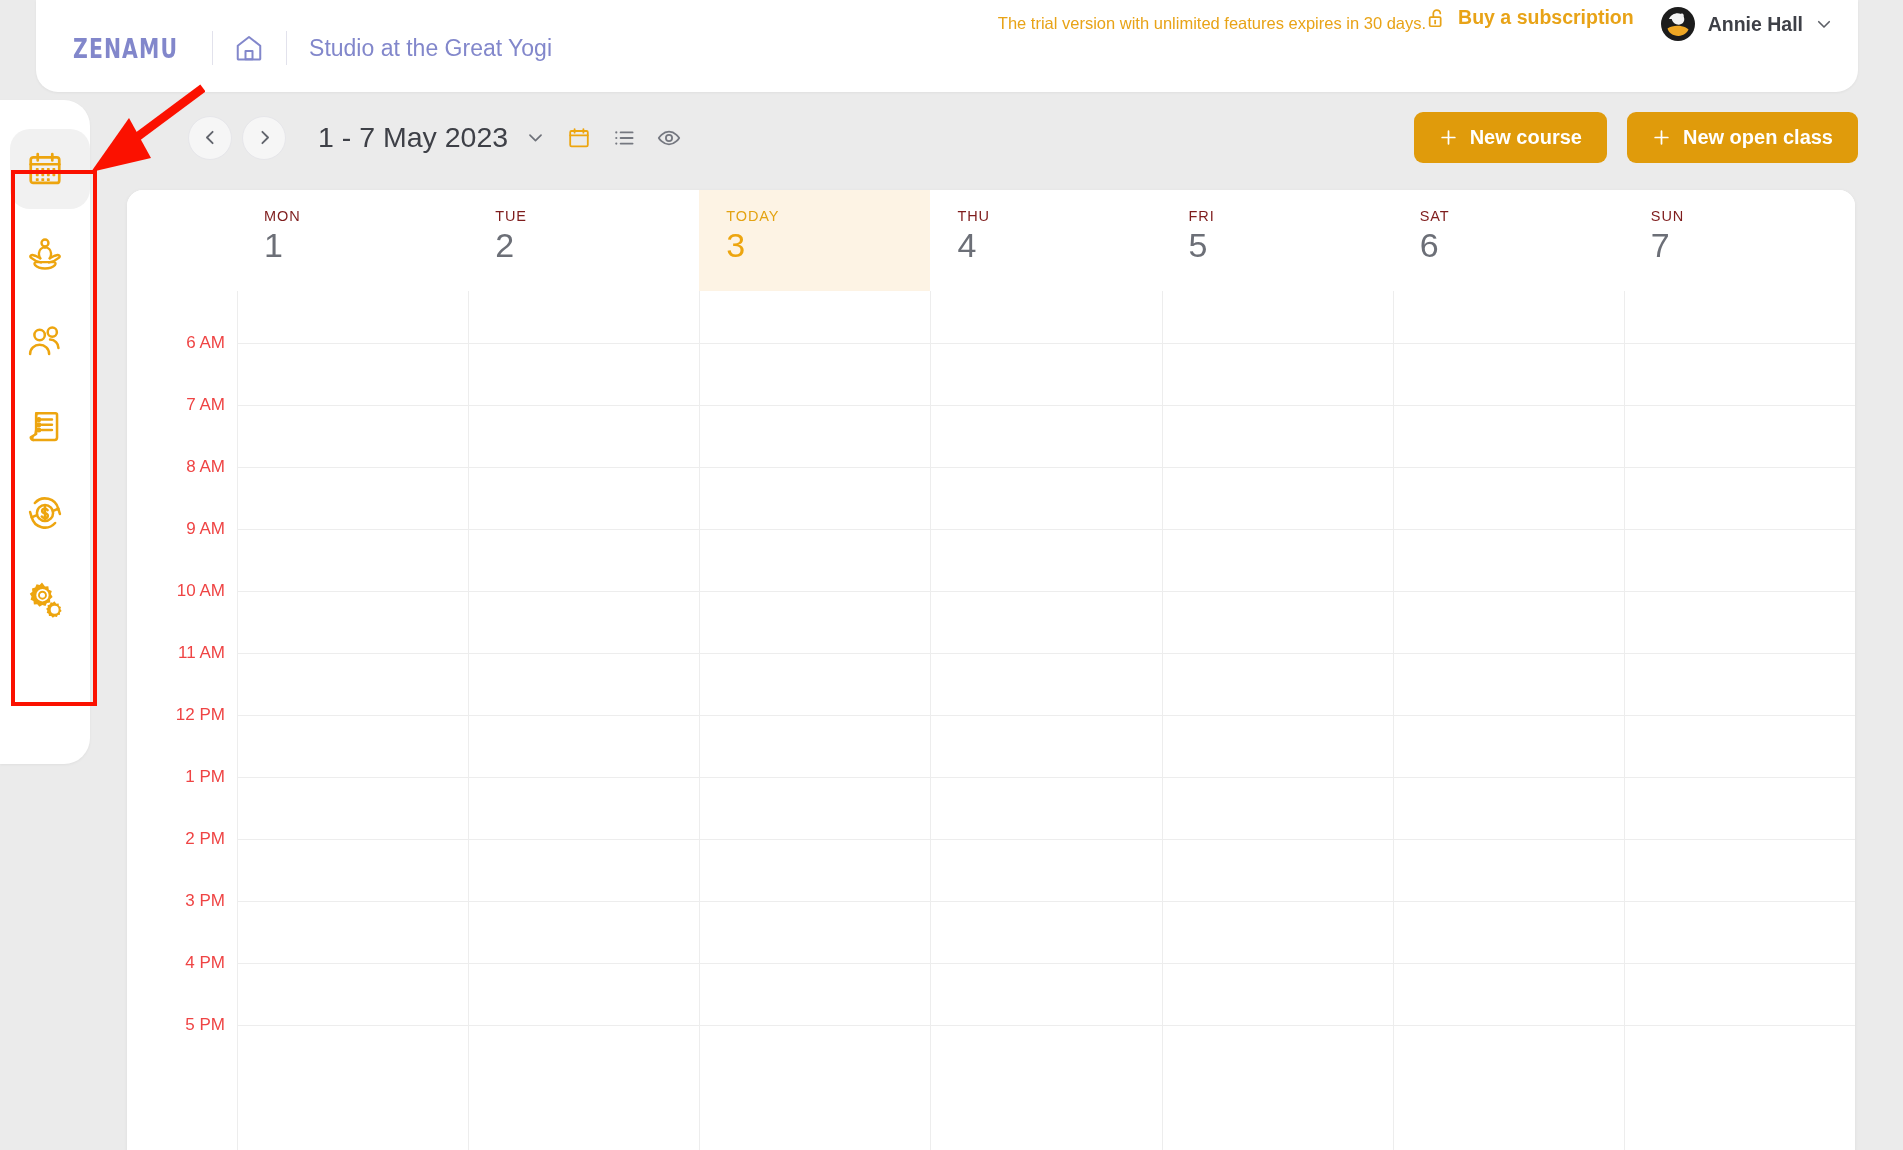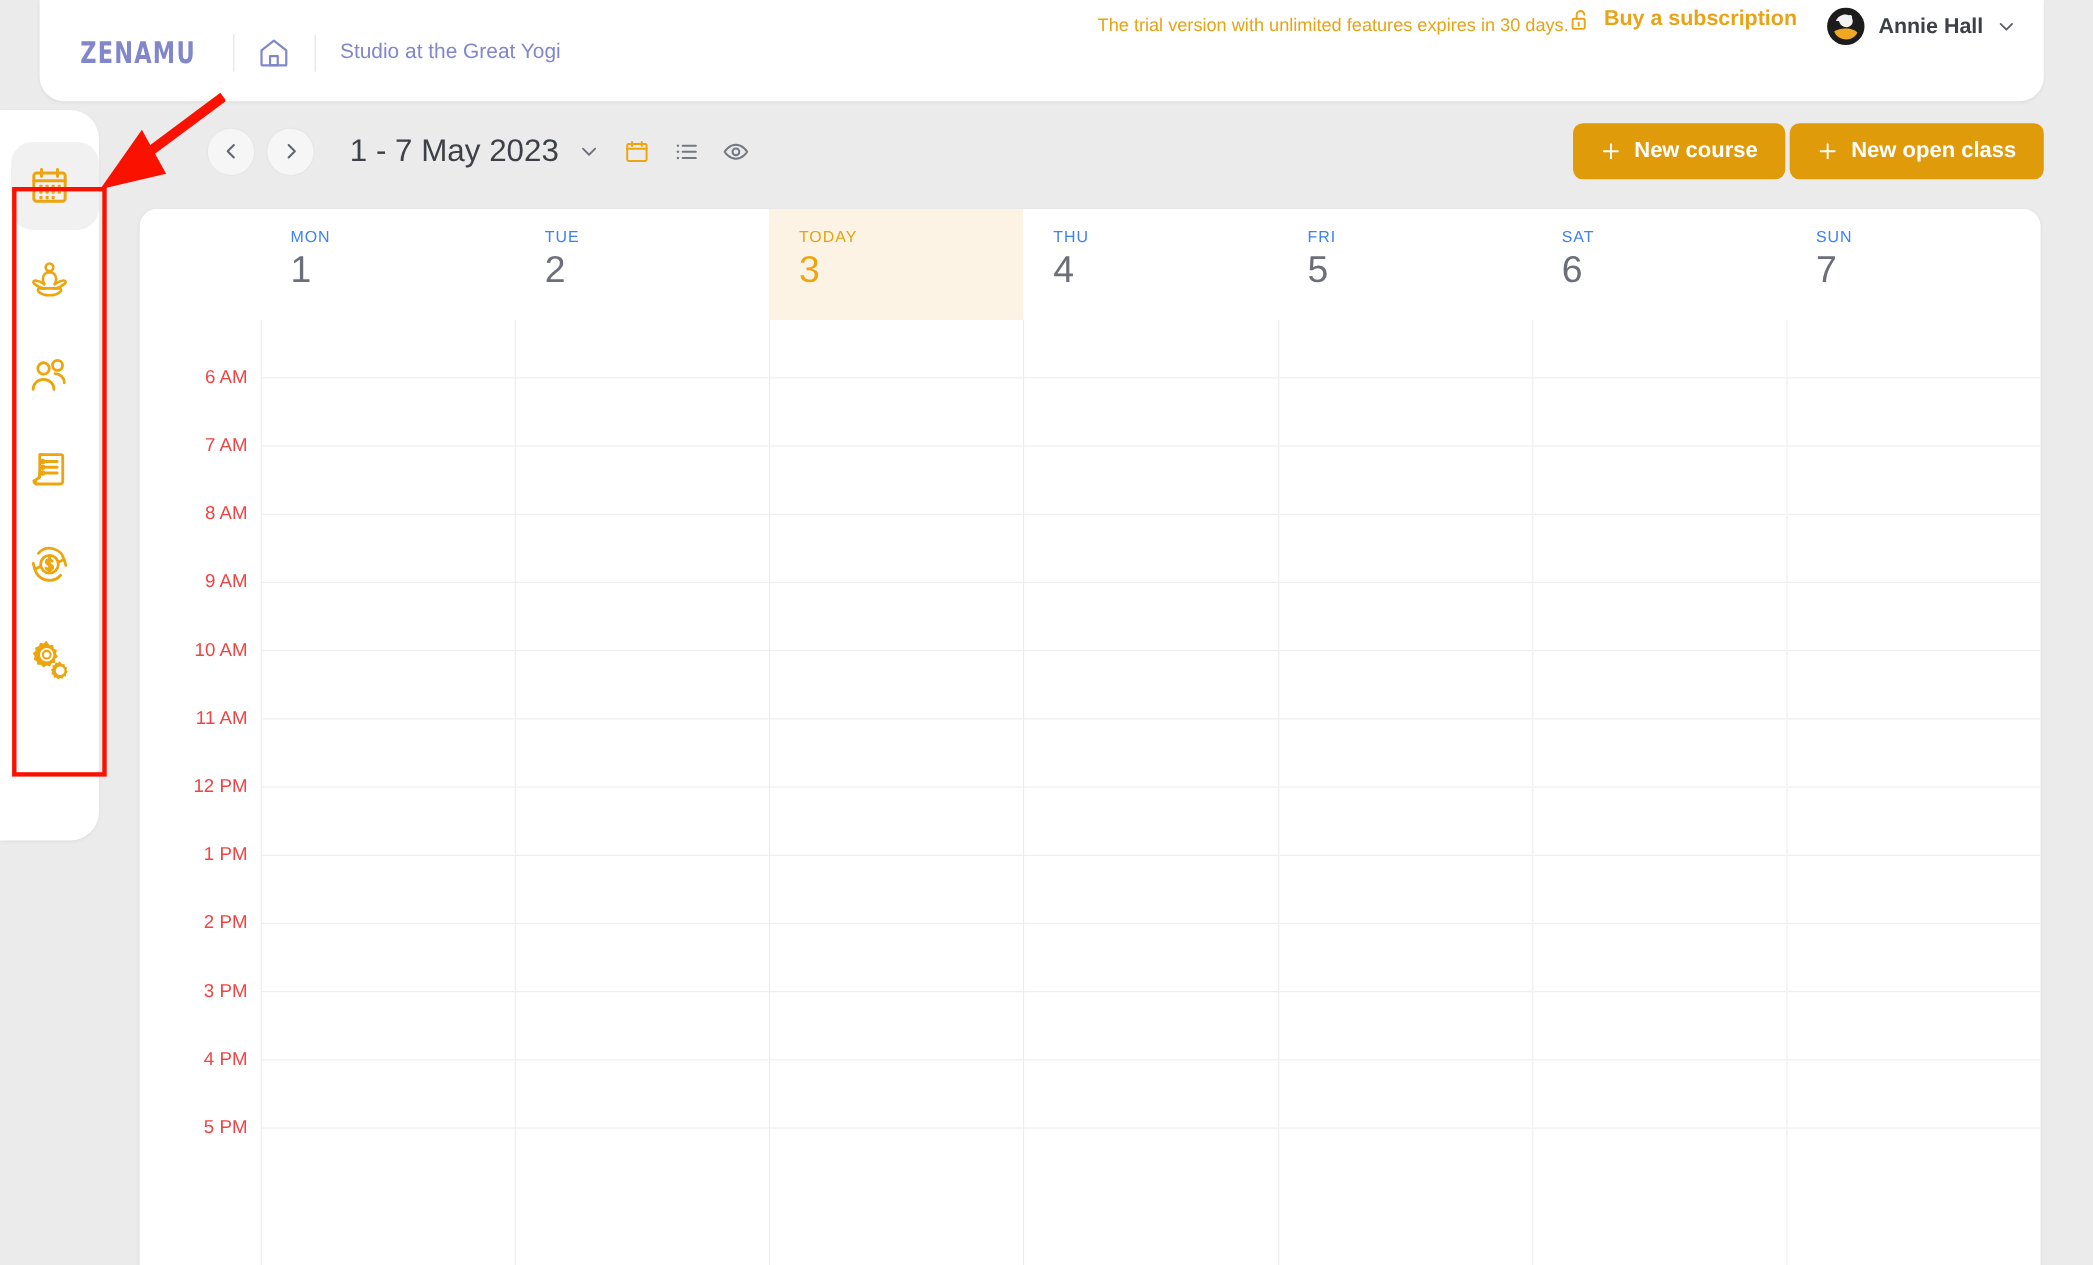--- a/index.html
+++ b/index.html
@@ -62,21 +62,21 @@
   .home-icon { width: 30px; height: 30px; color: #8287cb; display: block; }
 
   .brand-sep2 {
     width: 1px;
     height: 34px;
     background: #e2e2ec;
     margin: 0 22px;
   }
 
   .studio-name {
-    font-size: 19px;
+    font-size: 23px;
     color: #8287cb;
     font-weight: 400;
     white-space: nowrap;
   }
 
   .topbar-right {
     position: absolute;
     right: 25px;
     top: 6px;
     display: flex;
@@ -256,21 +256,21 @@
     font-family: "Liberation Sans", sans-serif;
     font-size: 20px;
     font-weight: 700;
     display: flex;
     align-items: center;
     gap: 12px;
     padding: 0 25px;
     cursor: pointer;
     white-space: nowrap;
   }
-  .btn-primary + .btn-primary { margin-left: 4px; }
+  .btn-primary + .btn-primary { margin-left: 20px; }
   .plus-icon { width: 19px; height: 19px; color:#fff; display:block; }
 
   
   .calendar-card {
     position: absolute;
     left: 127px;
     top: 190px;
     width: 1728px;
     height: 1010px;
     background: #ffffff;
@@ -290,21 +290,21 @@
     padding: 18px 0 0 27px;
     background: #ffffff;
     position: relative;
     cursor: pointer;
   }
   .day-head.today { background: #fdf3e4; }
 
   .day-dow {
     font-size: 14.5px;
     letter-spacing: 0.9px;
-    color: #3b82f6;
+    color: #7f1d1d;
     font-weight: 400;
   }
   .day-head.today .day-dow { color: #e4a313; }
 
   .day-num {
     margin-top: 4px;
     font-size: 34px;
     color: #6c6f77;
     font-weight: 300;
     line-height: 1.05;

